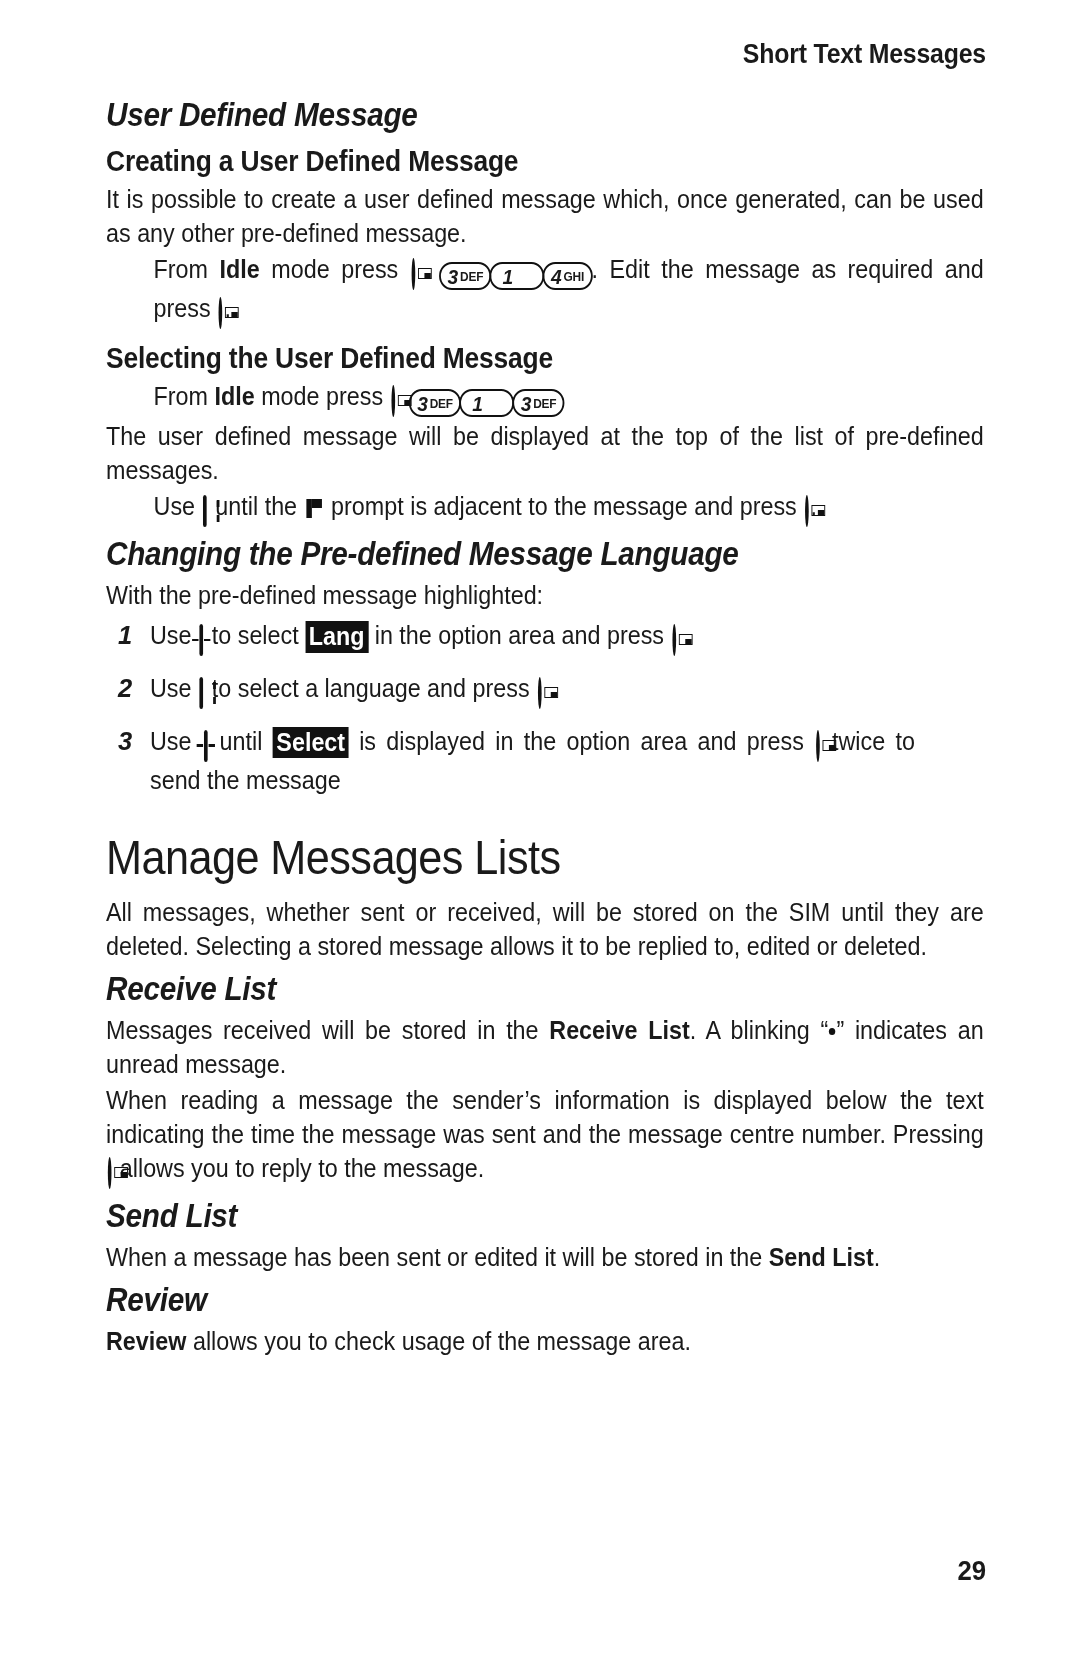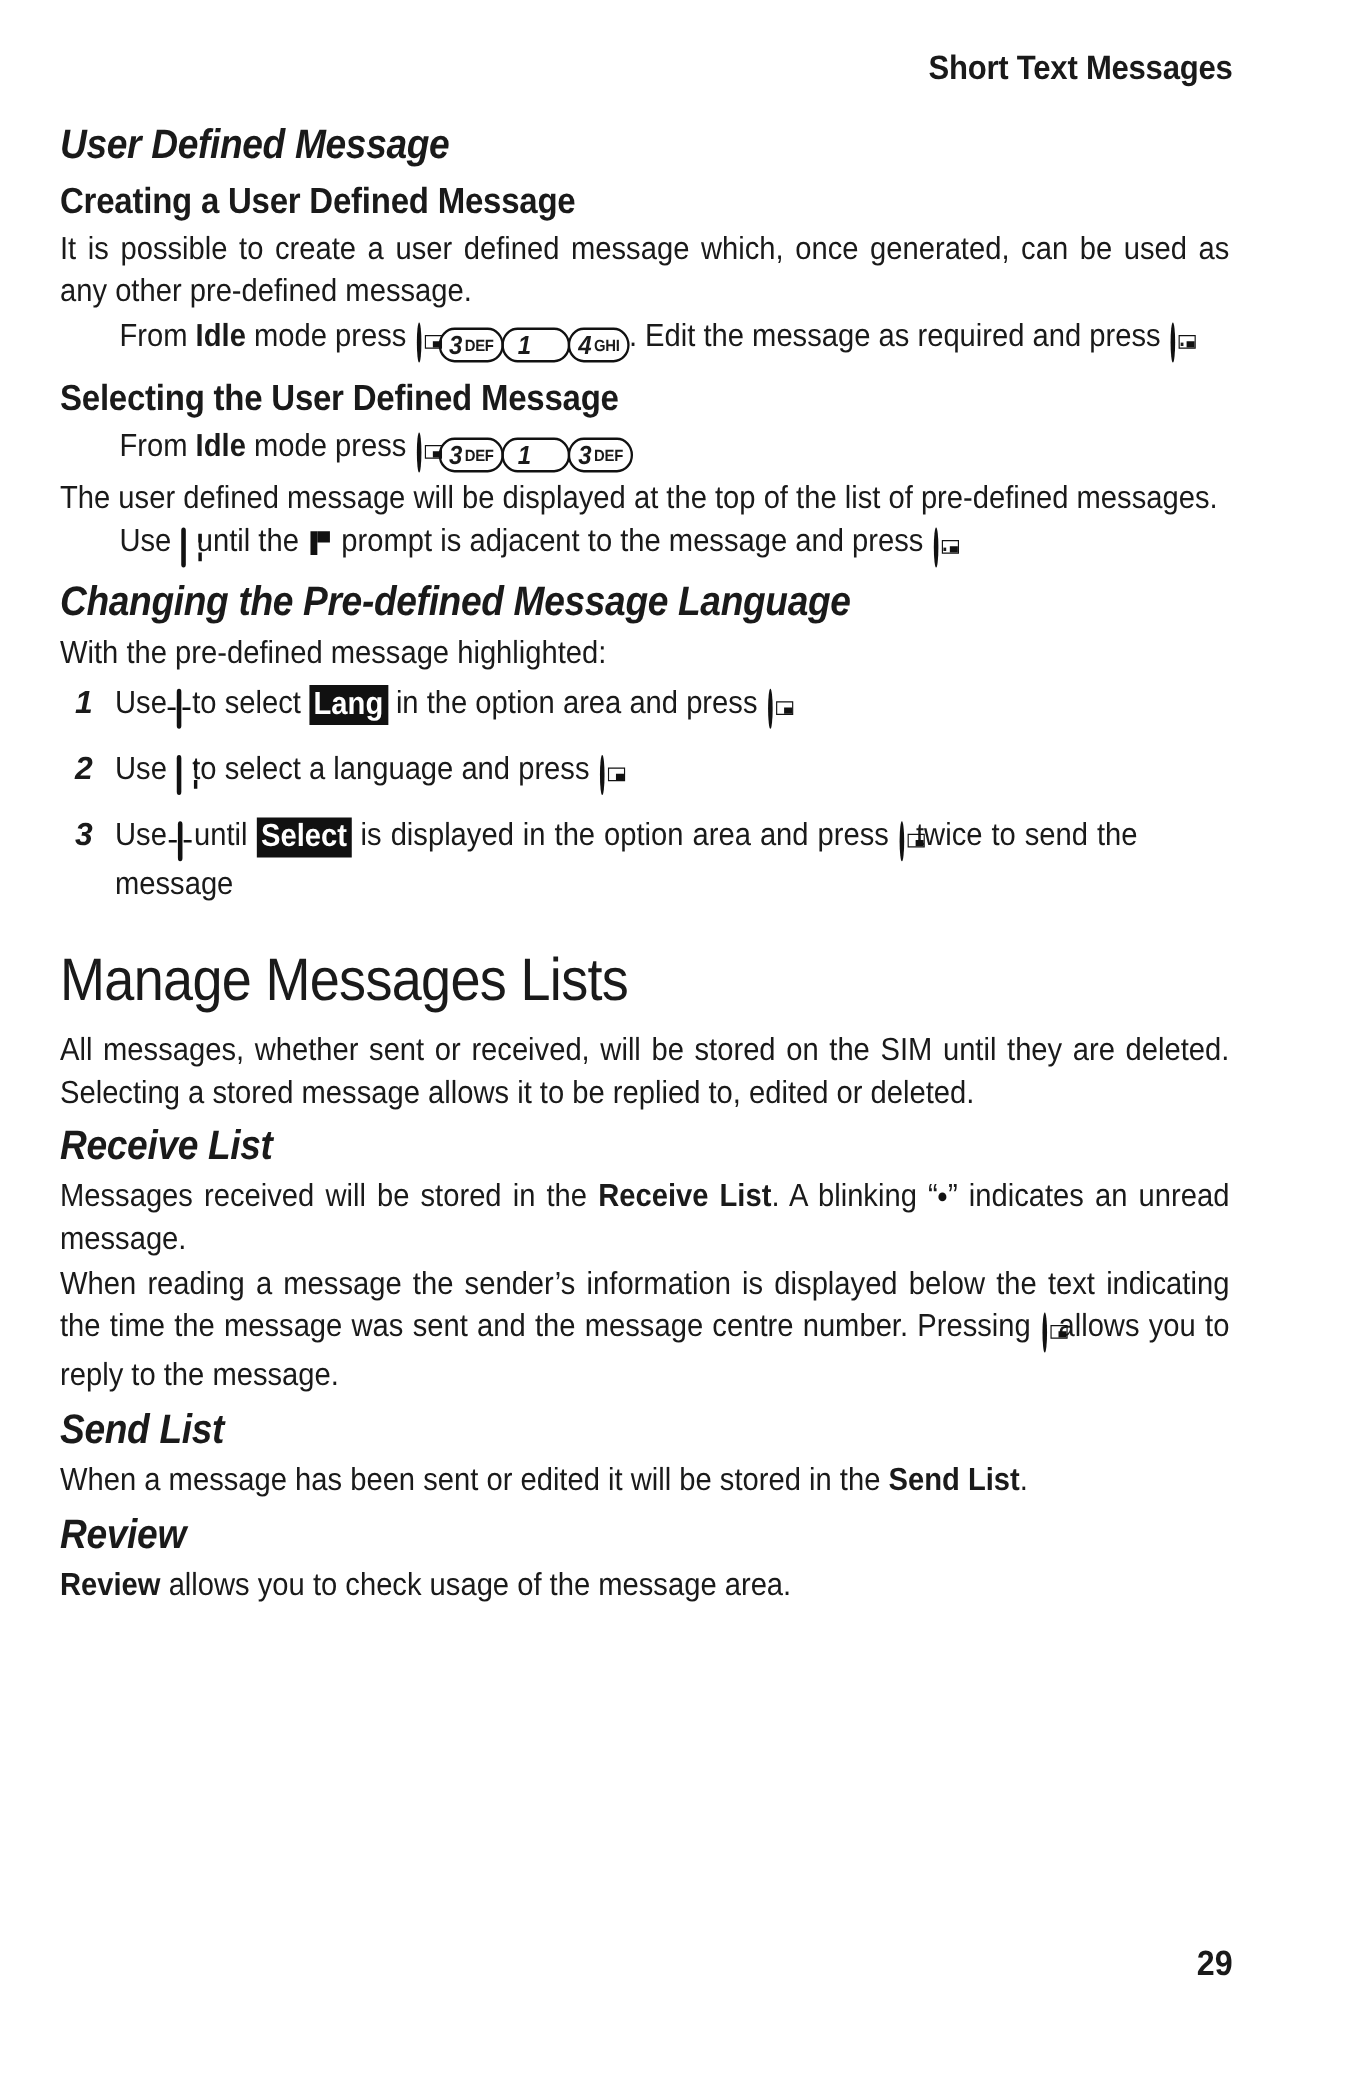--- a/index.html
+++ b/index.html
@@ -13,21 +13,21 @@
     font-family: "Liberation Sans", "DejaVu Sans", sans-serif;
     color: #1a1a1a;
     position: relative;
     overflow: hidden;
   }
   .page {
     position: relative;
     width: 1080px;
     height: 1667px;
     box-sizing: border-box;
-    padding: 38px 94px 0 48px;
+    padding: 38px 94px 0 106px;
   }
 
   
   .running-header {
     text-align: right;
     font-weight: bold;
     font-size: 27px;
     letter-spacing: -0.2px;
     transform: scaleX(0.92);
     transform-origin: right center;

